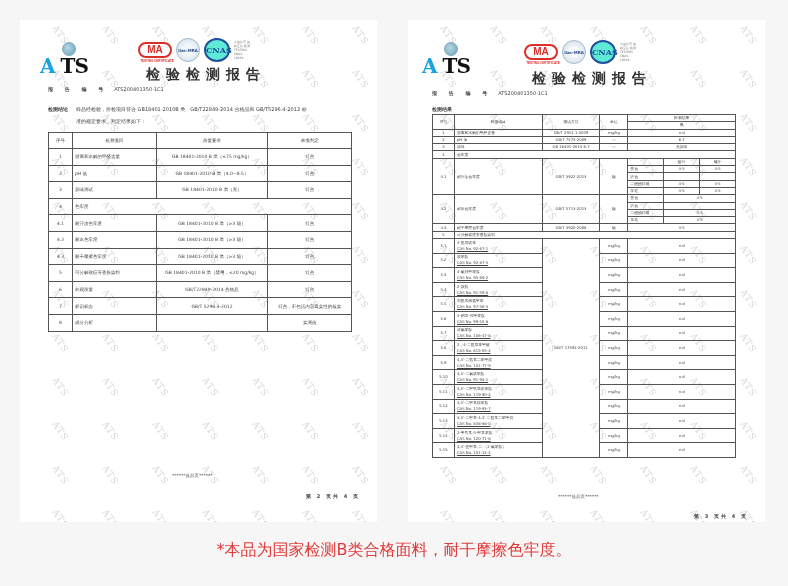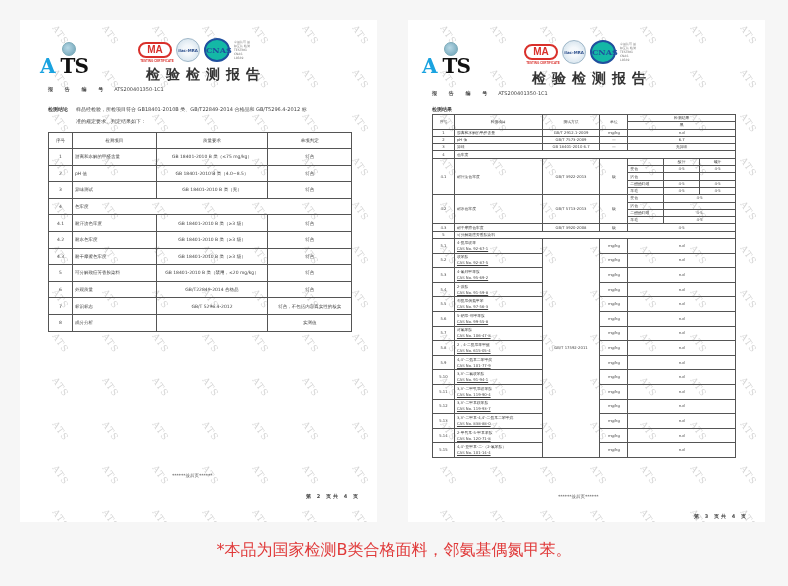--- a/index.html
+++ b/index.html
@@ -16,21 +16,21 @@
   .ats-logo { position: absolute; left: 20px; top: 24px; width: 70px; height: 30px; }
   .ats-logo .globe { position: absolute; left: 22px; top: -2px; width: 14px; height: 14px; border-radius: 50%; background: radial-gradient(circle at 40% 40%, #b7d8e5, #6aa0b5); border: 1px solid #7aaab8; }
   .ats-logo .txt { position: absolute; left: 0; top: 10px; font-family: "DejaVu Serif", serif; font-weight: bold; font-size: 20px; letter-spacing: -1px; }
   .ats-logo .txt .a { color: #1aa3e0; }
   .ats-logo .txt .ts { color: #111; padding-left: 6px; }
 
   .cert-logos { position: absolute; left: 118px; top: 18px; height: 24px; display: flex; align-items: center; gap: 4px; }
   .cma { width: 34px; height: 16px; border: 2px solid #d9302b; border-radius: 8px; color: #d9302b; font-weight: bold; font-size: 10px; text-align: center; line-height: 12px; font-family: "Liberation Sans", sans-serif; position: relative; }
   .cma-sub { position: absolute; left: -2px; top: 16px; width: 38px; font-size: 3px; color: #d9302b; text-align: center; line-height: 3px; }
   .ilac { width: 24px; height: 24px; border-radius: 50%; background: radial-gradient(circle, #f4f8fb 30%, #c9dbe8); border: 1px solid #9fb7c8; color: #2b4e8c; font-size: 4px; text-align: center; line-height: 24px; font-weight: bold; }
-  .cnas { width: 26px; height: 24px; border-radius: 50%; background: #14b8a6; border: 2px solid #1f4f9e; color: #1f4f9e; font-size: 8px; font-weight: bold; text-align: center; line-height: 20px; font-family: "DejaVu Serif", serif; }
+  .cnas { width: 26px; height: 24px; border-radius: 50%; background: #5eead4; border: 2px solid #1f4f9e; color: #1f4f9e; font-size: 8px; font-weight: bold; text-align: center; line-height: 20px; font-family: "DejaVu Serif", serif; }
   .cnas-small { font-size: 3px; color: #777; line-height: 4px; width: 18px; }
 
   .report-title { position: absolute; left: 126px; top: 46px; font-family: "DejaVu Serif", serif; font-weight: bold; font-size: 14px; letter-spacing: 6px; color: #333; }
   .report-no { position: absolute; left: 28px; top: 66px; font-size: 5px; color: #444; white-space: nowrap; }
   .report-no .lbl { letter-spacing: 5px; margin-right: 6px; font-weight: bold; }
 
   .conclusion { position: absolute; left: 28px; top: 83px; width: 310px; font-size: 5px; line-height: 12px; color: #444; }
   .conclusion .lbl { font-weight: bold; margin-right: 8px; }
   .conclusion .body2 { padding-left: 28px; }
 
@@ -597,13 +597,13 @@
           <td class="tall">mg/kg</td>
           <td class="tall" colspan="3">n.d</td>
         </tr>
       </tbody>
   </table>
 
   <div class="end-mark" style="left:150px; top:474px;">******接后页******</div>
   <div class="page-no" style="left:286px; top:493px;">第 3 页共 4 页</div>
 </div>
 
-<div class="caption">*本品为国家检测B类合格面料，邻氨基偶氮甲苯。</div>
+<div class="caption">*本品为国家检测B类合格面料，耐干摩擦色牢度。</div>
 
 </body></html>

